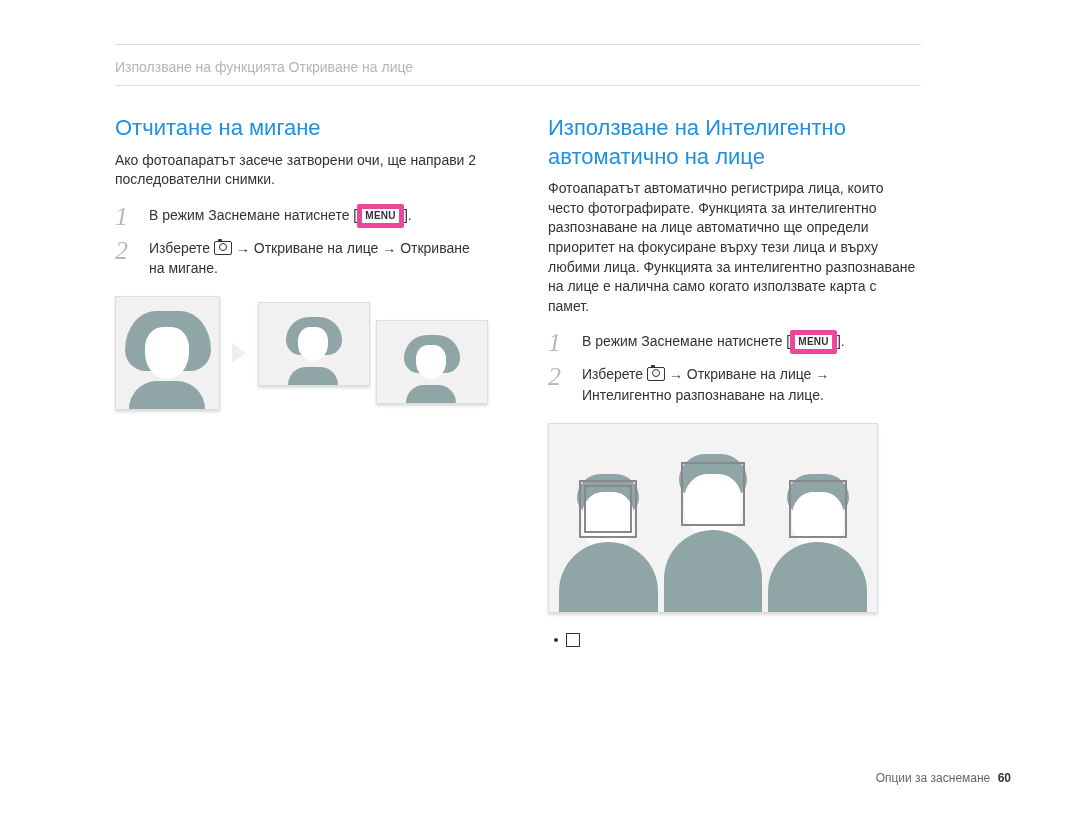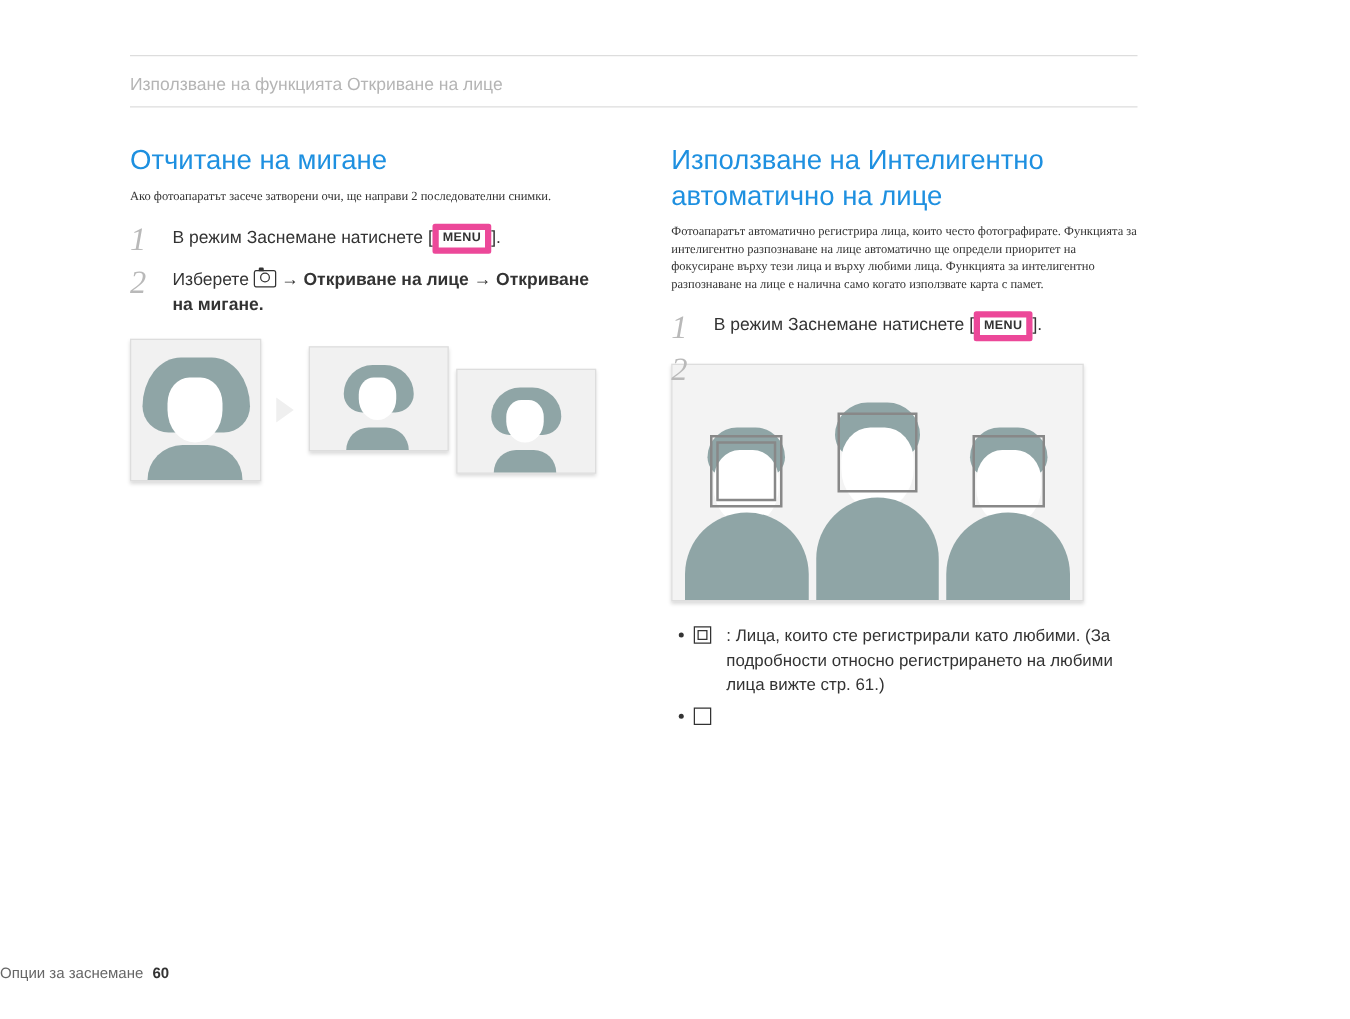--- a/index.html
+++ b/index.html
@@ -10,20 +10,21 @@
     color: #333;
     width: 1080px;
     height: 815px;
   }
   .page {
     position: relative;
     width: 1000px;
     height: 815px;
     box-sizing: border-box;
     padding: 44px 90px 0 104px;
+    margin-left: 11px;
   }
   .hr-top {
     border-top: 1px solid #ddd;
     margin: 0 0 8px 0;
   }
   .breadcrumb {
     color: #b5b5b5;
     font-size: 14px;
     padding: 6px 0 0 0;
   }
@@ -40,24 +41,23 @@
     min-width: 0;
   }
   h2.section {
     color: #1e90e0;
     font-weight: 400;
     font-size: 22px;
     margin: 0 0 8px 0;
     line-height: 1.3;
   }
   .intro {
-    font-size: 10px;
+    font-size: 14px;
     line-height: 1.4;
     margin: 0 0 14px 0;
-    font-family: Liberation Serif, serif;
   }
   ol.steps {
     list-style: none;
     padding: 0;
     margin: 0;
     counter-reset: step;
   }
   ol.steps > li {
     position: relative;
     padding-left: 34px;
@@ -103,21 +103,21 @@
     border-radius: 1px 1px 0 0;
   }
   .cam-icon::after {
     content: "";
     position: absolute;
     top: 1px; left: 4px;
     width: 6px; height: 6px;
     border: 1.4px solid #333;
     border-radius: 50%;
   }
-  .bold { font-weight: bold; }
+  .bold { font-weight: normal; }
   
   .blink-illus {
     margin-top: 18px;
     display: flex;
     align-items: center;
     gap: 6px;
   }
   .photo {
     width: 150px;
     height: 112px;
@@ -253,21 +253,21 @@
     position:absolute; left:12px; top:2px;
   }
   .sq-icon.dbl::after{
     content:""; position:absolute; inset:2px; border:1.4px solid #333;
   }
 
   .footer {
     position: absolute;
     bottom: 30px;
     left: 0; right: 0;
-    text-align: left;
+    text-align: right;
     font-size: 12px;
     color: #666;
   }
   .footer .pn { font-weight: bold; color:#333; margin-left:4px;}
 </style>
 </head>
 <body>
 
 <div class="page">
   <div class="hr-top"></div>
@@ -329,20 +329,23 @@
 
       <ol class="steps">
         <li>
           <span class="num">1</span>
           <span>
             <span>В режим Заснемане натиснете [</span><span class="menu-box">MENU</span><span>].</span>
           </span>
         </li>
         <li>
           <span class="num">2</span>
+          <span>
+            <span>Изберете </span><span class="cam-icon"></span><span> → </span><span class="bold">Откриване на лице</span><span> → </span><span class="bold">Интелигентно разпознаване на лице</span><span class="bold">.</span>
+          </span>
         </li>
       </ol>
 
       <div class="group-photo">
         <div class="person">
           <div class="hairtop"></div>
             <div class="head"></div>
             <div class="body"></div>
           <div class="focus-box dbl focus-left"></div>
         </div>
@@ -356,25 +359,20 @@
           <div class="hairtop"></div>
             <div class="head"></div>
             <div class="body"></div>
           <div class="focus-box focus-right"></div>
         </div>
       </div>
 
       <ul class="bullets">
         <li>
           <span class="dot"></span>
-          <span class="sq-icon dbl"></span>
-          <span>: Лица, които сте регистрирали като любими. (За подробности относно регистрирането на любими лица вижте стр. 61.)</span>
-        </li>
-        <li>
-          <span class="dot"></span>
           <span class="sq-icon"></span>
         </li>
       </ul>
     </div>
 
   </div>
 
   <div class="footer">
     <span>Опции за заснемане</span>
     <span class="pn">60</span>

